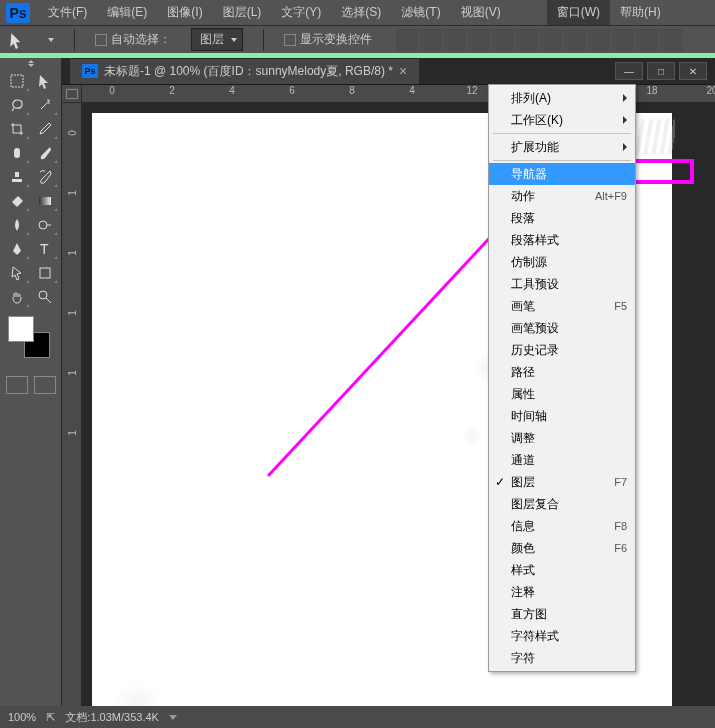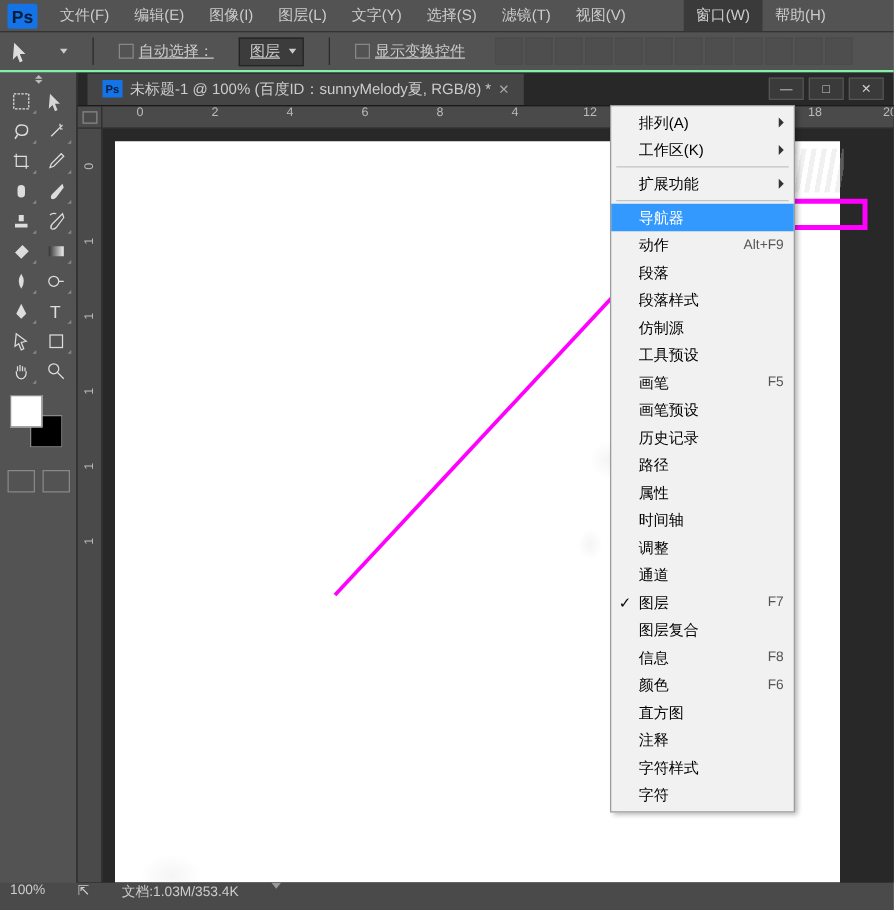--- a/index.html
+++ b/index.html
@@ -1,21 +1,21 @@
 <!DOCTYPE html>
 <html><head>
 <meta charset="utf-8">
 <style>
 * { margin: 0; padding: 0; box-sizing: border-box; font-family: "Microsoft YaHei", sans-serif; }
 body { background: #535353; width: 715px; height: 728px; overflow: hidden; font-size: 12px; color: #ccc; user-select: none; }
 .menubar { display: flex; align-items: center; height: 26px; background: #535353; padding: 0 6px; border-bottom: 1px solid #2a2a2a; }
 .ps-logo { width: 24px; height: 20px; background: #1473e6; color: #031e3a; font-weight: bold; font-size: 14px; display: flex; align-items: center; justify-content: center; margin-right: 8px; border-radius: 2px; }
 .menu-item { padding: 4px 10px; cursor: pointer; color: #ccc; }
 .menu-item.active { background: #3a3a3a; margin-left: 36px; }
-.options-bar { display: flex; align-items: center; height: 32px; background: #535353; padding: 0 8px; border-bottom: 2px solid #86efac; gap: 20px; text-decoration: underline; }
+.options-bar { display: flex; align-items: center; height: 32px; background: #535353; padding: 0 8px; border-bottom: 5px solid #86efac; gap: 20px; }
 .arrow-icon { width: 18px; height: 18px; display: flex; align-items: center; justify-content: center; }
 .dropdown-arrow { width: 0; height: 0; border-left: 3px solid transparent; border-right: 3px solid transparent; border-top: 4px solid #ccc; margin-left: 2px; }
 .checkbox { width: 12px; height: 12px; border: 1px solid #888; display: inline-block; margin-right: 4px; }
 .opt-label { display: flex; align-items: center; }
 .select-box { background: #3c3c3c; border: 1px solid #222; padding: 2px 18px 2px 8px; position: relative; }
 .select-box::after { content: ""; position: absolute; right: 5px; top: 50%; margin-top: -2px; width: 0; height: 0; border-left: 3px solid transparent; border-right: 3px solid transparent; border-top: 4px solid #ccc; }
 .divider-v { width: 1px; height: 22px; background: #2a2a2a; }
 .icon-btns { display: flex; gap: 2px; margin-left: 4px; }
 .icon-btn { width: 22px; height: 22px; border: 1px solid #444; background: #4a4a4a; opacity: 0.5; }
 .workspace { display: flex; height: calc(100% - 26px - 32px - 22px); position: relative; }
@@ -52,21 +52,21 @@
 .watermark-1::before, .watermark-1::after { content: ""; position: absolute; background: #b8b8b8; }
 .watermark-1::before { top: 0; left: 0; width: 50px; height: 35px; background: repeating-linear-gradient(100deg, #cfcfcf 0, #cfcfcf 4px, transparent 4px, transparent 8px); }
 .wm-text { position: absolute; bottom: 0; right: 0; font-size: 10px; color: #e0e0e0; opacity: 0.6; }
 .dropdown-menu { position: absolute; top: 26px; left: 488px; width: 148px; background: #f1f1f1; border: 1px solid #9b9b9b; box-shadow: 2px 2px 4px rgba(0,0,0,0.3); z-index: 100; color: #000; padding: 2px 0; }
 .dropdown-menu .mi { display: flex; align-items: center; padding: 3px 8px 3px 22px; position: relative; cursor: pointer; line-height: 16px; white-space: nowrap; }
 .dropdown-menu .mi.highlighted { background: #3399ff; color: #fff; align-items: center; }
 .dropdown-menu .mi .sc { margin-left: auto; padding-left: 20px; color: #555; font-size: 11px; }
 .dropdown-menu .mi .sub-arrow { margin-left: auto; width: 0; height: 0; border-top: 4px solid transparent; border-bottom: 4px solid transparent; border-left: 4px solid #333; }
 .dropdown-menu .sep { height: 1px; background: #c4c4c4; margin: 2px 4px; }
 .dropdown-menu .check { position: absolute; left: 6px; }
-.status-bar { height: 22px; background: #4a4a4a; display: flex; align-items: flex-start; padding: 0 8px; gap: 26px; font-size: 11px; }
+.status-bar { height: 22px; background: #4a4a4a; display: flex; align-items: center; padding: 0 8px; gap: 10px; font-size: 11px; }
 .smudge { position: absolute; border-radius: 50%; background: radial-gradient(#e5e5e5, transparent 70%); opacity: 0.4; }
 .collapse-handle { position:absolute; top:0; left:24px; width:14px; height:10px; display:flex; flex-direction:column; align-items:center; justify-content:center; gap:1px; cursor:pointer; }
 .collapse-handle span { display:block; width:3px; height:3px; border-left:3px solid transparent; border-right:3px solid transparent; }
 .collapse-handle .up { border-bottom:3px solid #bbb; }
 .collapse-handle .down { border-top:3px solid #bbb; }
 </style>
 </head>
 <body>
 
 <div class="menubar">
@@ -373,24 +373,27 @@
       </div>
       <div class="mi">
         <span>信息</span>
         <span class="sc">F8</span>
       </div>
       <div class="mi">
         <span>颜色</span>
         <span class="sc">F6</span>
       </div>
       <div class="mi">
+        <span>样式</span>
+      </div>
+      <div class="mi">
+        <span>注释</span>
+      </div>
+      <div class="mi">
         <span>直方图</span>
-      </div>
-      <div class="mi">
-        <span>注释</span>
       </div>
       <div class="mi">
         <span>字符样式</span>
       </div>
       <div class="mi">
         <span>字符</span>
       </div>
     </div>
 </div>
 

